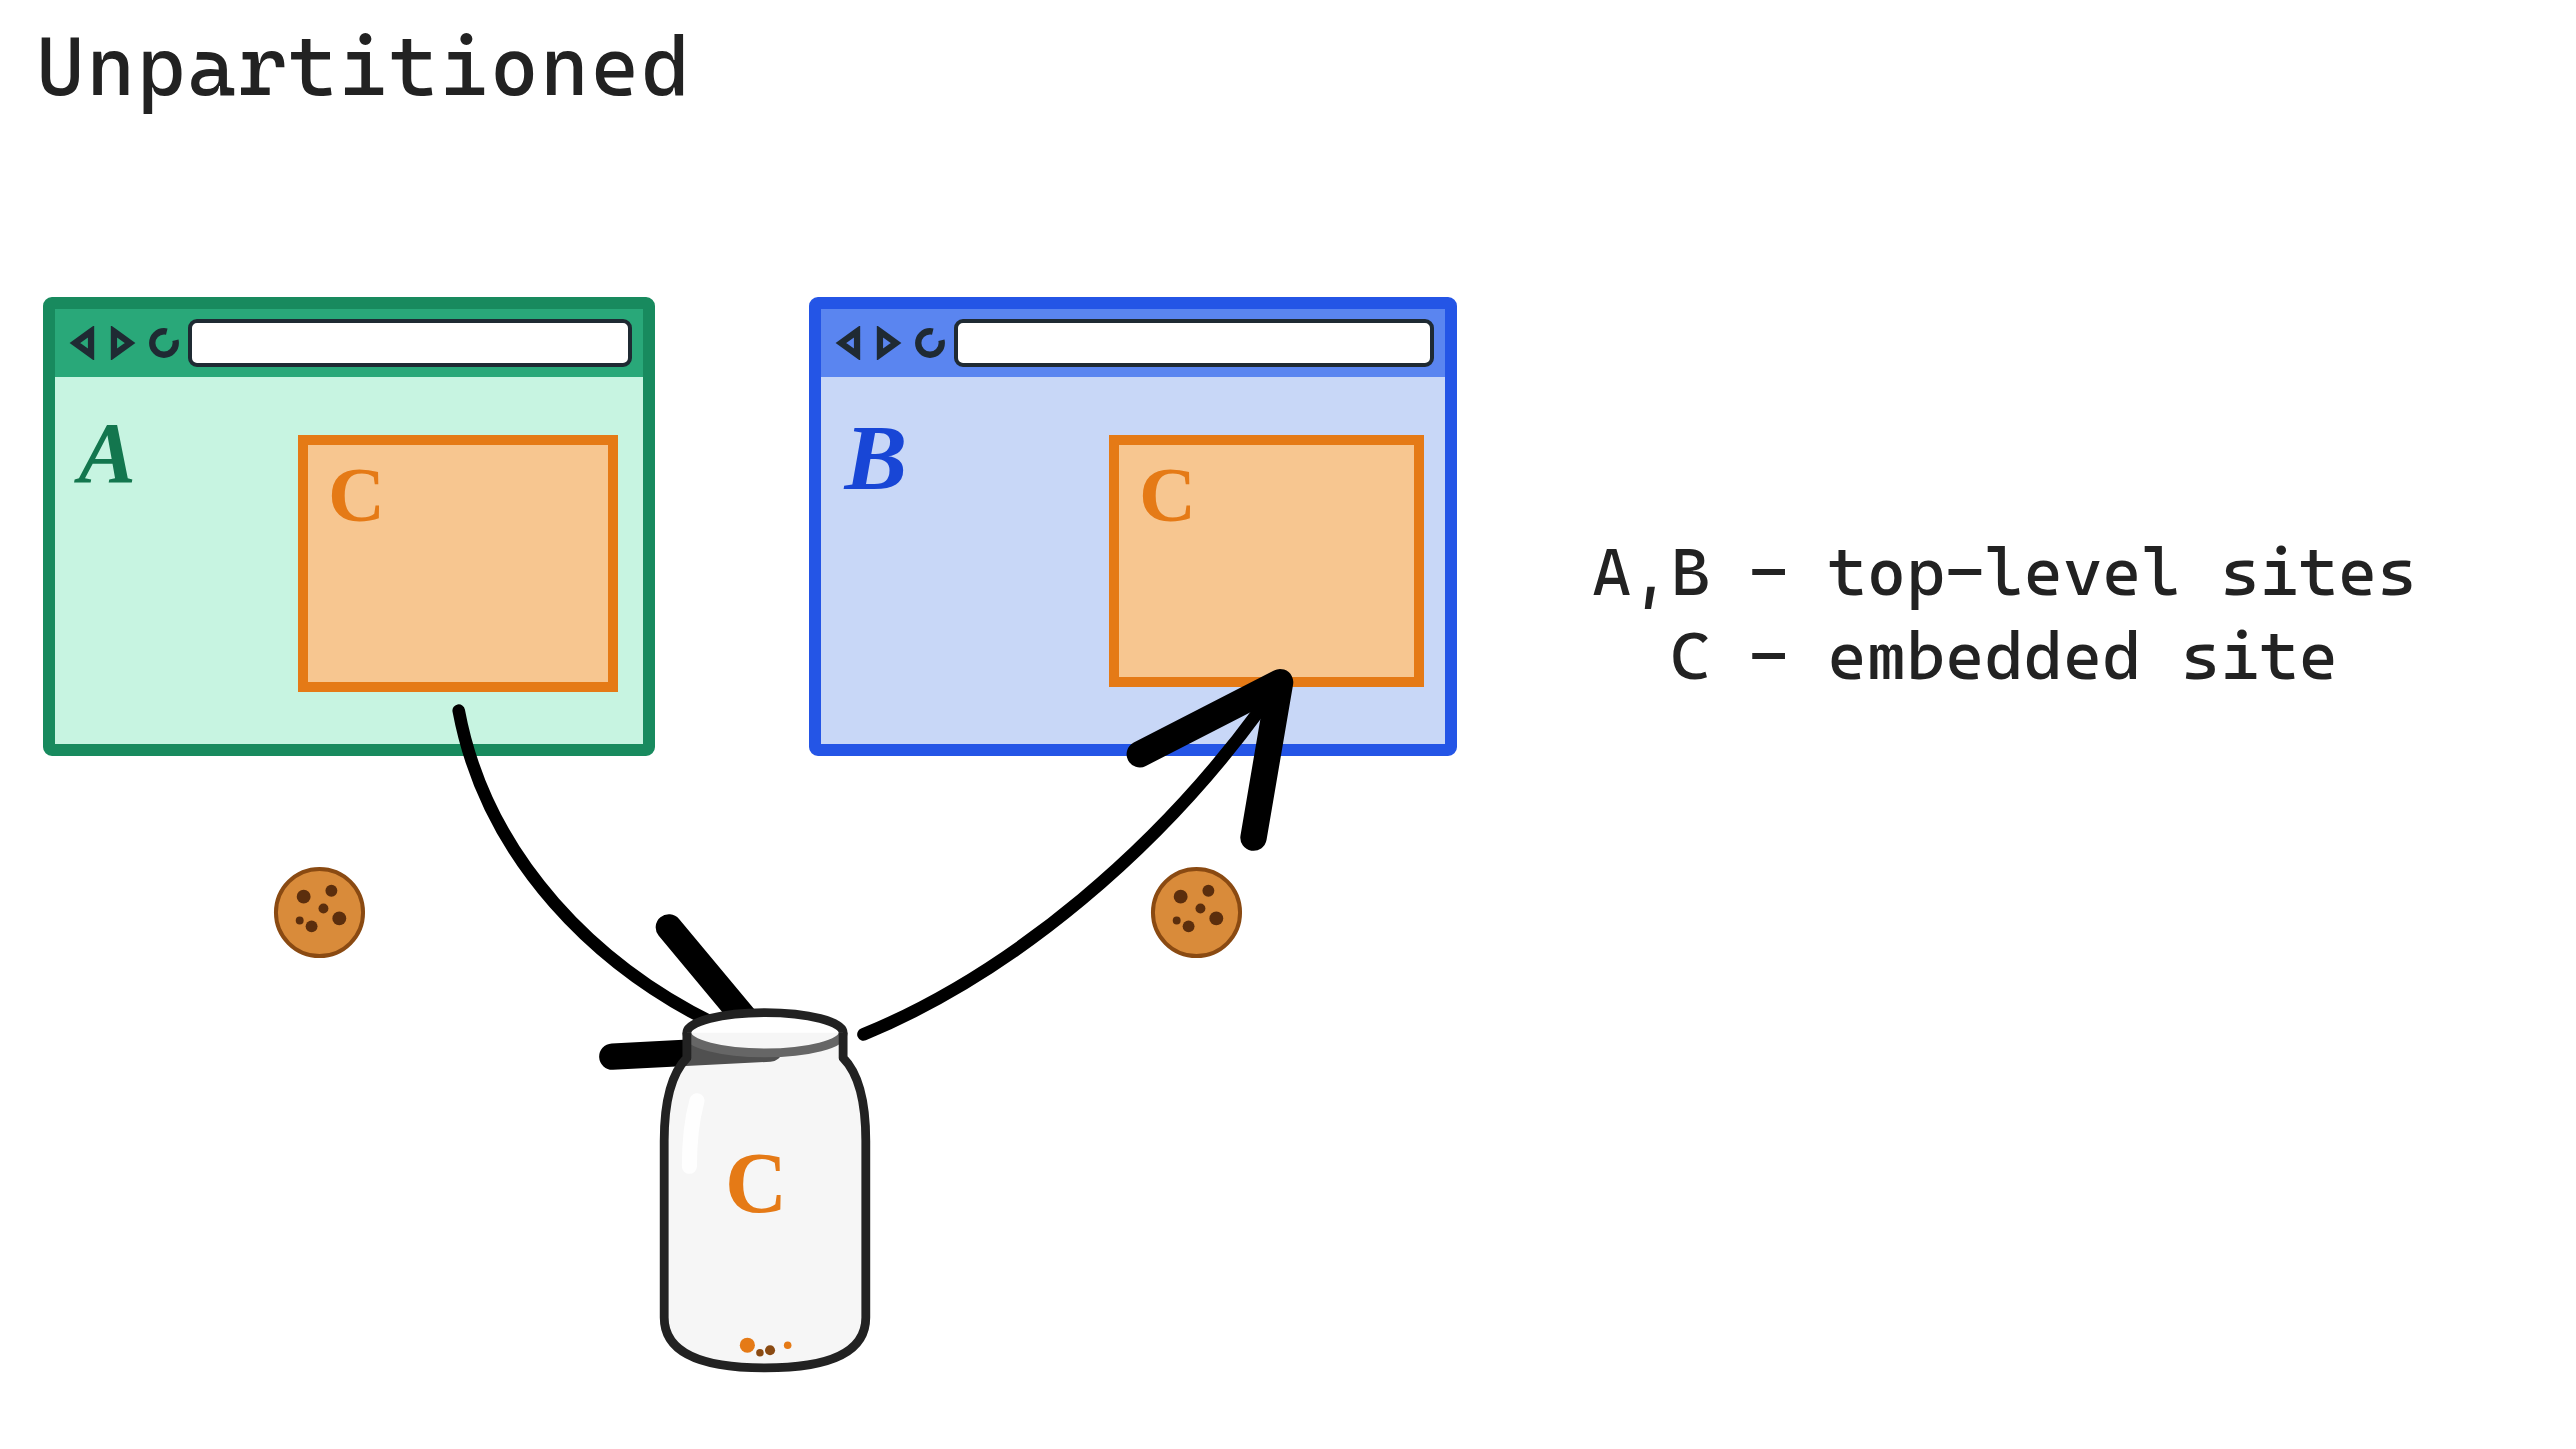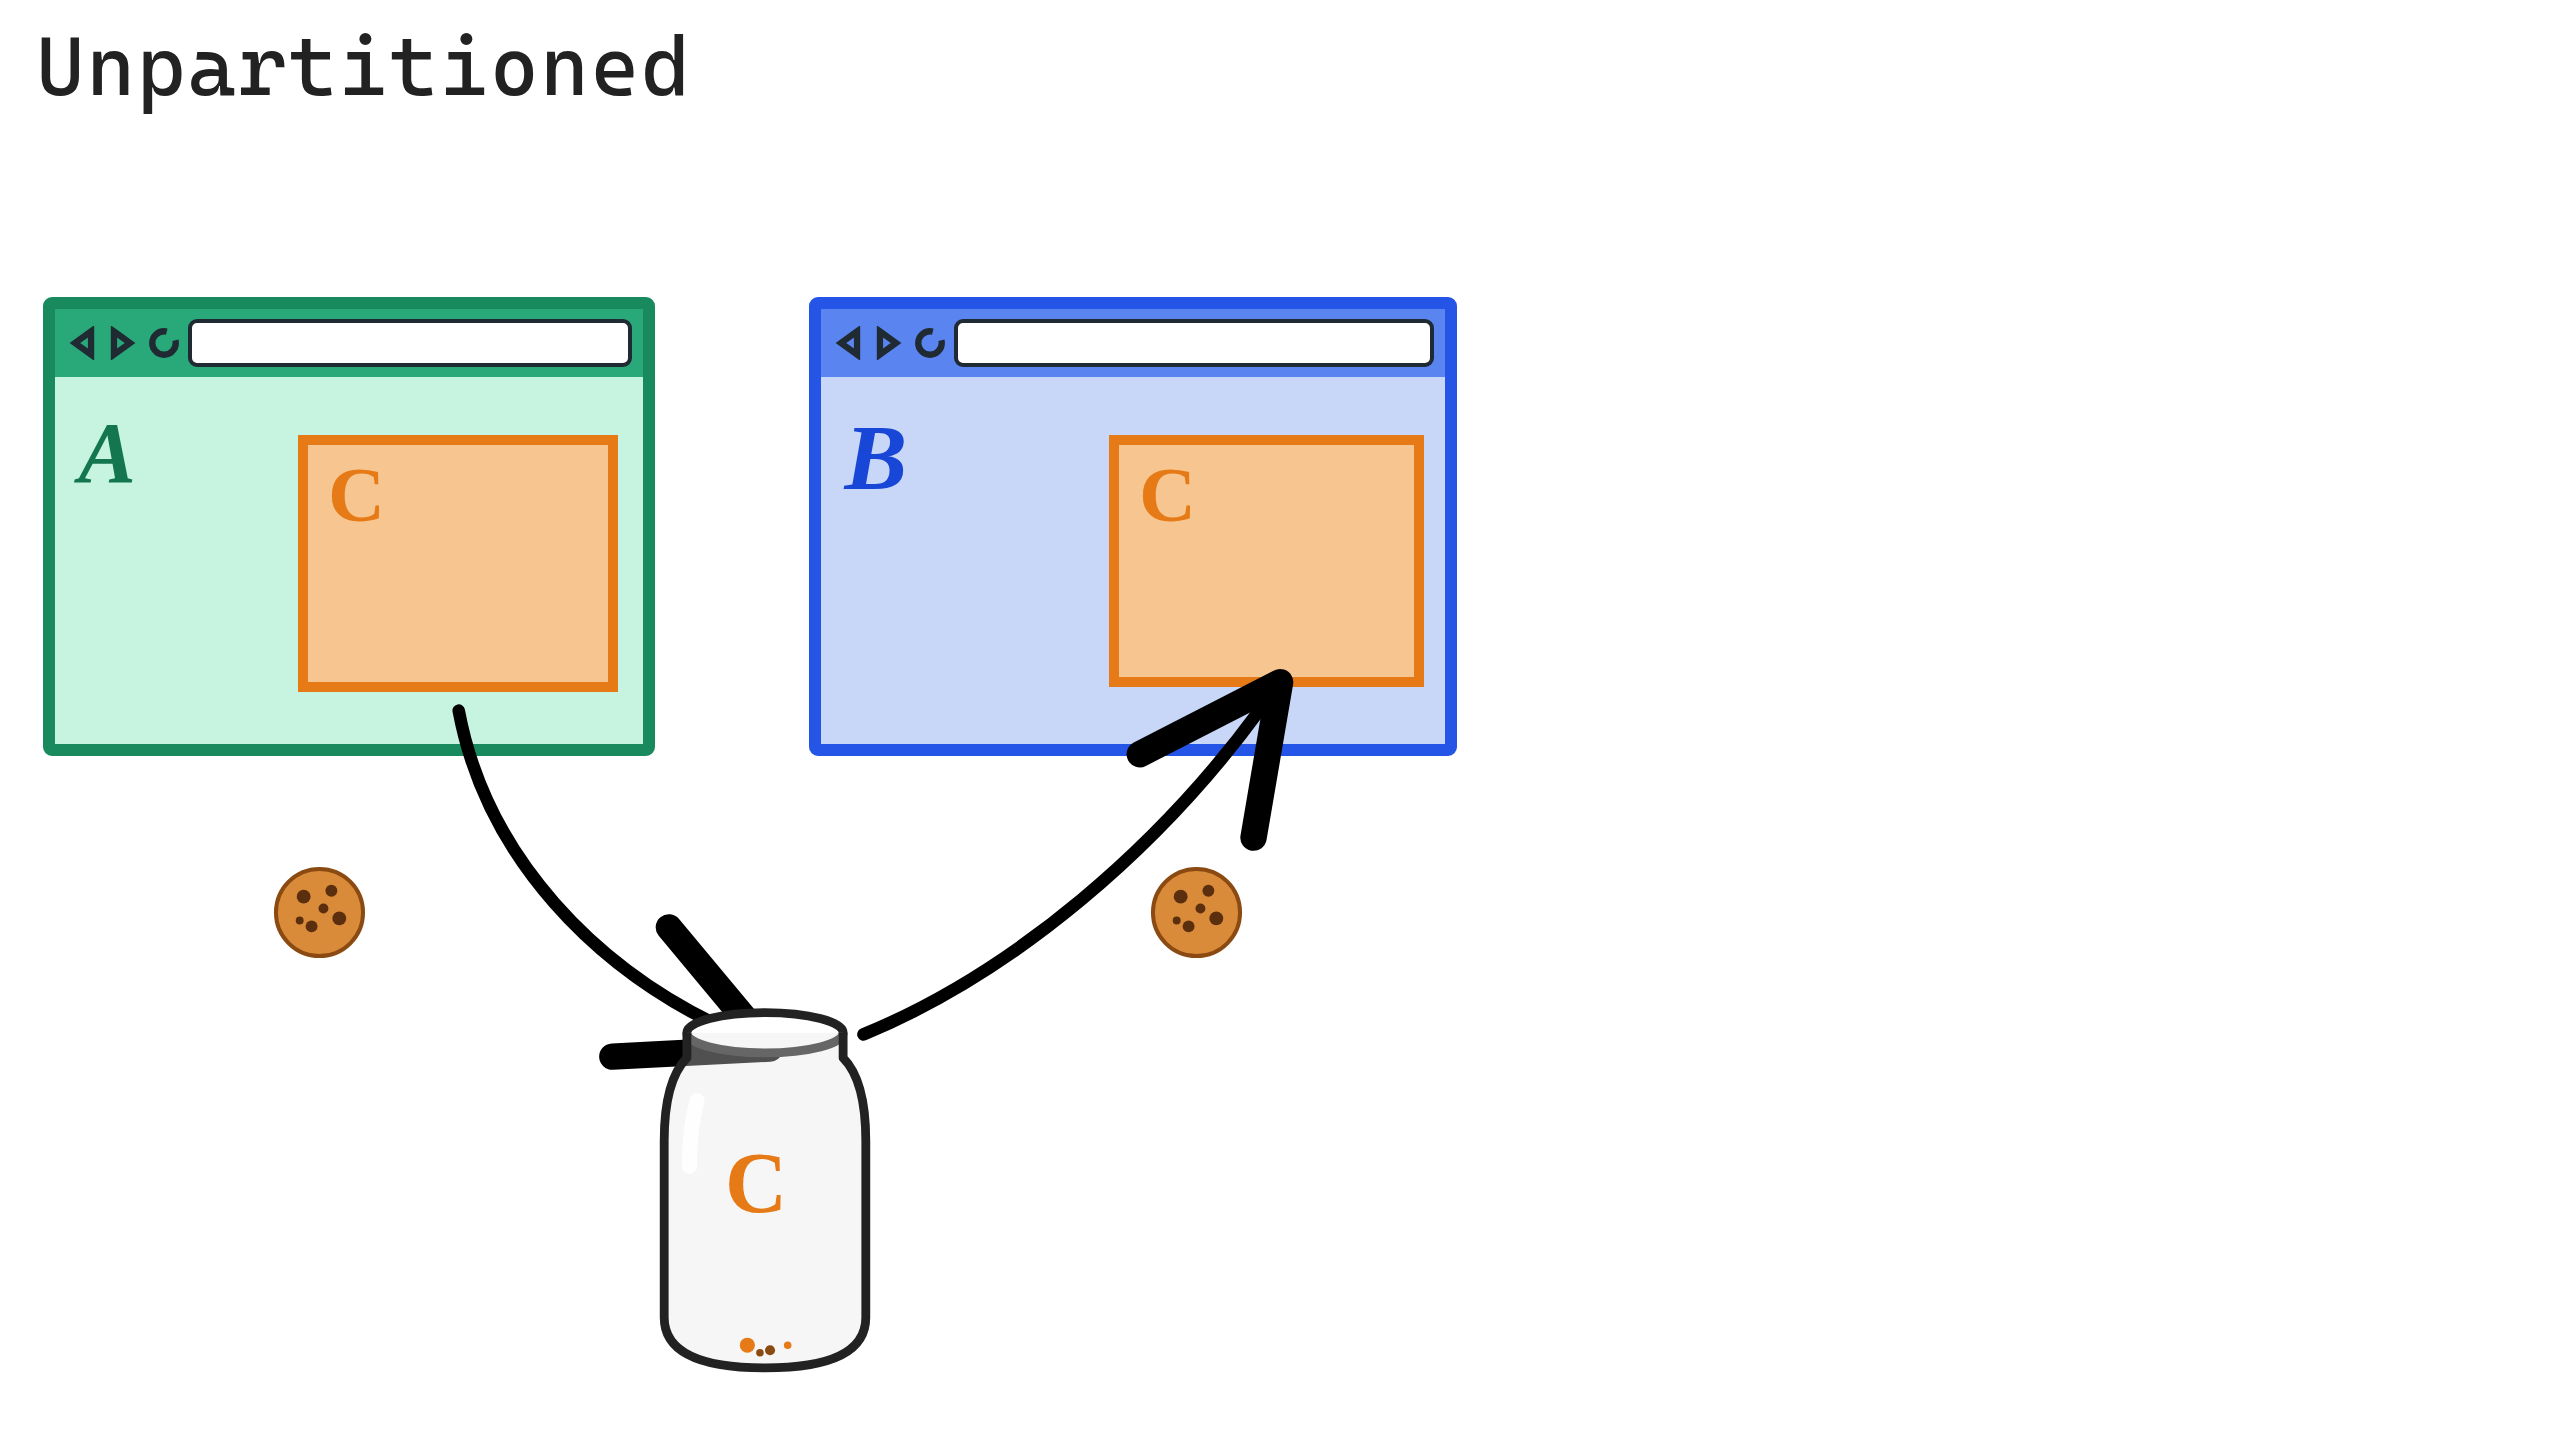--- a/index.html
+++ b/index.html
@@ -153,20 +153,22 @@
   .cookie.left  { left: 270px;  top: 863px; }
   .cookie.right { left: 1147px; top: 863px; }
 </style>
 </head>
 <body>
 
 <div id="stage">
 
   <div class="title">Unpartitioned</div>
 
+  <div class="legend"><span>A,B - top-level sites</span>
+<span>  C - embedded site</span></div>
 
   <div class="browser green">
     <div class="toolbar">
       <svg width="34" height="34" viewBox="0 0 38 38">
           <path class="nav-icon" d="M28 6 L10 19 L28 32 Z"></path>
         </svg>
       <svg width="34" height="34" viewBox="0 0 38 38">
           <path class="nav-icon" d="M10 6 L28 19 L10 32 Z"></path>
         </svg>
       <svg width="38" height="38" viewBox="0 0 42 42">

